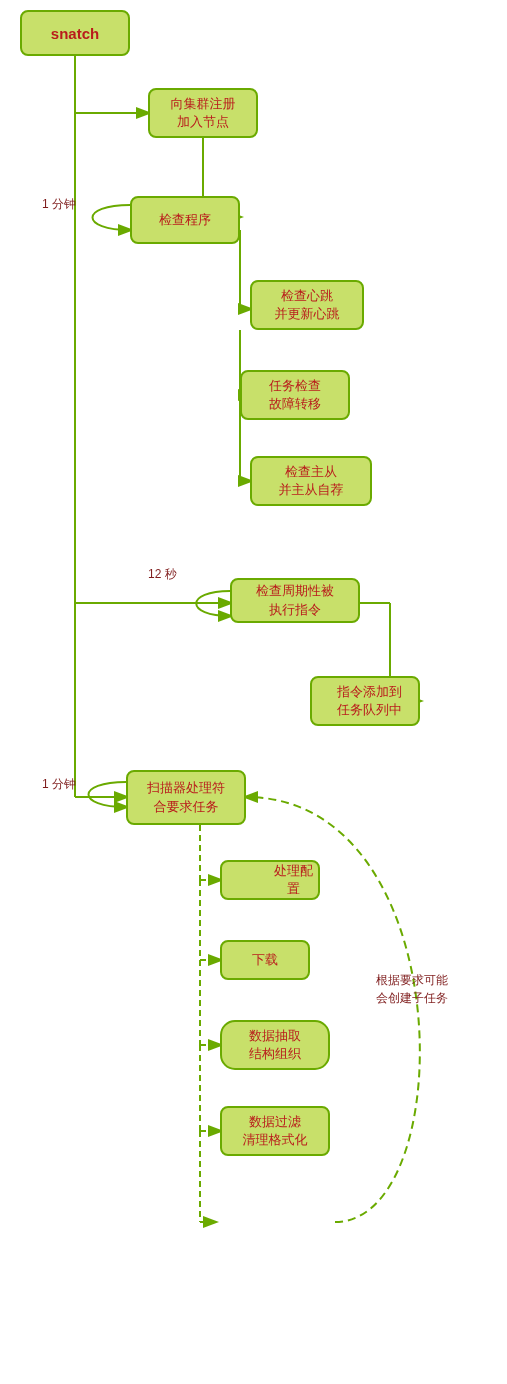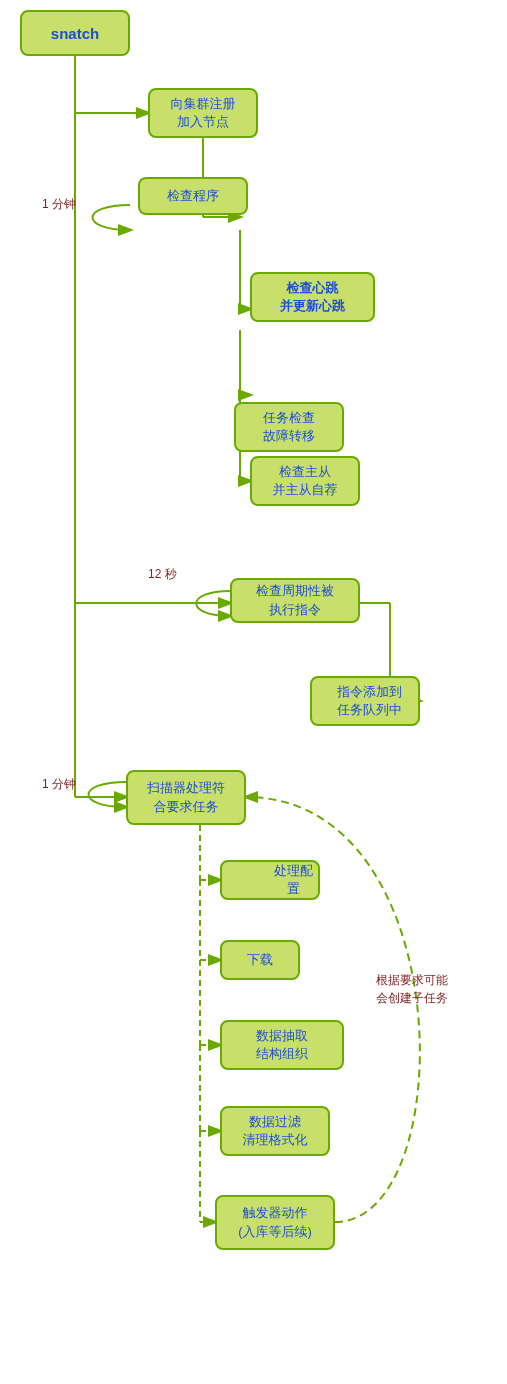--- a/index.html
+++ b/index.html
@@ -23,46 +23,46 @@
       position: absolute;
       background: #c8e06a;
       border: 2px solid #6aaa00;
       border-radius: 8px;
       text-align: center;
       display: flex;
       align-items: center;
       justify-content: center;
       line-height: 1.4;
       font-size: 13px;
-      color: #1d4ed8;
+      color: #b91c1c;
     }
 
     .node.root {
       background: #c8e06a;
       border: 2px solid #6aaa00;
       border-radius: 8px;
       width: 110px;
       height: 46px;
       left: 20px;
       top: 10px;
       font-size: 15px;
       font-weight: bold;
     }
 
     .node.n1 { width: 110px; height: 50px; left: 148px; top: 88px; }
-    .node.n2 { width: 110px; height: 38px; left: 130px; top: 177px; margin-left: 8px; }
-    .node.n3 { width: 125px; height: 50px; left: 250px; top: 272px; font-weight: bold; }
-    .node.n4 { width: 110px; height: 50px; left: 234px; top: 370px; margin-top: 32px; }
-    .node.n5 { width: 110px; height: 50px; left: 250px; top: 456px; }
+    .node.n2 { width: 110px; height: 48px; left: 130px; top: 196px; }
+    .node.n3 { width: 114px; height: 50px; left: 250px; top: 280px; }
+    .node.n4 { width: 110px; height: 50px; left: 240px; top: 370px; }
+    .node.n5 { width: 122px; height: 50px; left: 250px; top: 456px; }
     .node.n6 { width: 130px; height: 45px; left: 230px; top: 578px; }
     .node.n7 { width: 110px; height: 50px; left: 310px; top: 676px; padding-left: 9px; }
     .node.n8 { width: 120px; height: 55px; left: 126px; top: 770px; }
     .node.n9 { width: 100px; height: 40px; left: 220px; top: 860px; padding-left: 47px; }
-    .node.n10 { width: 80px; height: 40px; left: 220px; top: 940px; }
-    .node.n11 { width: 124px; height: 50px; left: 220px; top: 1020px; }
+    .node.n10 { width: 90px; height: 40px; left: 220px; top: 940px; }
+    .node.n11 { width: 110px; height: 50px; left: 220px; top: 1020px; border-radius: 15px; }
     .node.n12 { width: 110px; height: 50px; left: 220px; top: 1106px; }
     .node.n13 { width: 120px; height: 55px; left: 215px; top: 1195px; }
 
     
     svg.lines {
       position: absolute;
       top: 0;
       left: 0;
       width: 507px;
       height: 1384px;
@@ -189,23 +189,20 @@
   </div>
 
   <div class="node n11">
     <span>数据抽取<br>结构组织</span>
   </div>
 
   <div class="node n12">
     <span>数据过滤<br>清理格式化</span>
   </div>
 
-  <div class="node n13">
-    <span>触发器动作<br>(入库等后续)</span>
-  </div>
 
   <div class="annotation" style="left:42px; top:195px;">
     <span>1 分钟</span>
   </div>
 
   <div class="annotation" style="left:148px; top:565px;">
     <span>12 秒</span>
   </div>
 
   <div class="annotation" style="left:42px; top:775px;">

